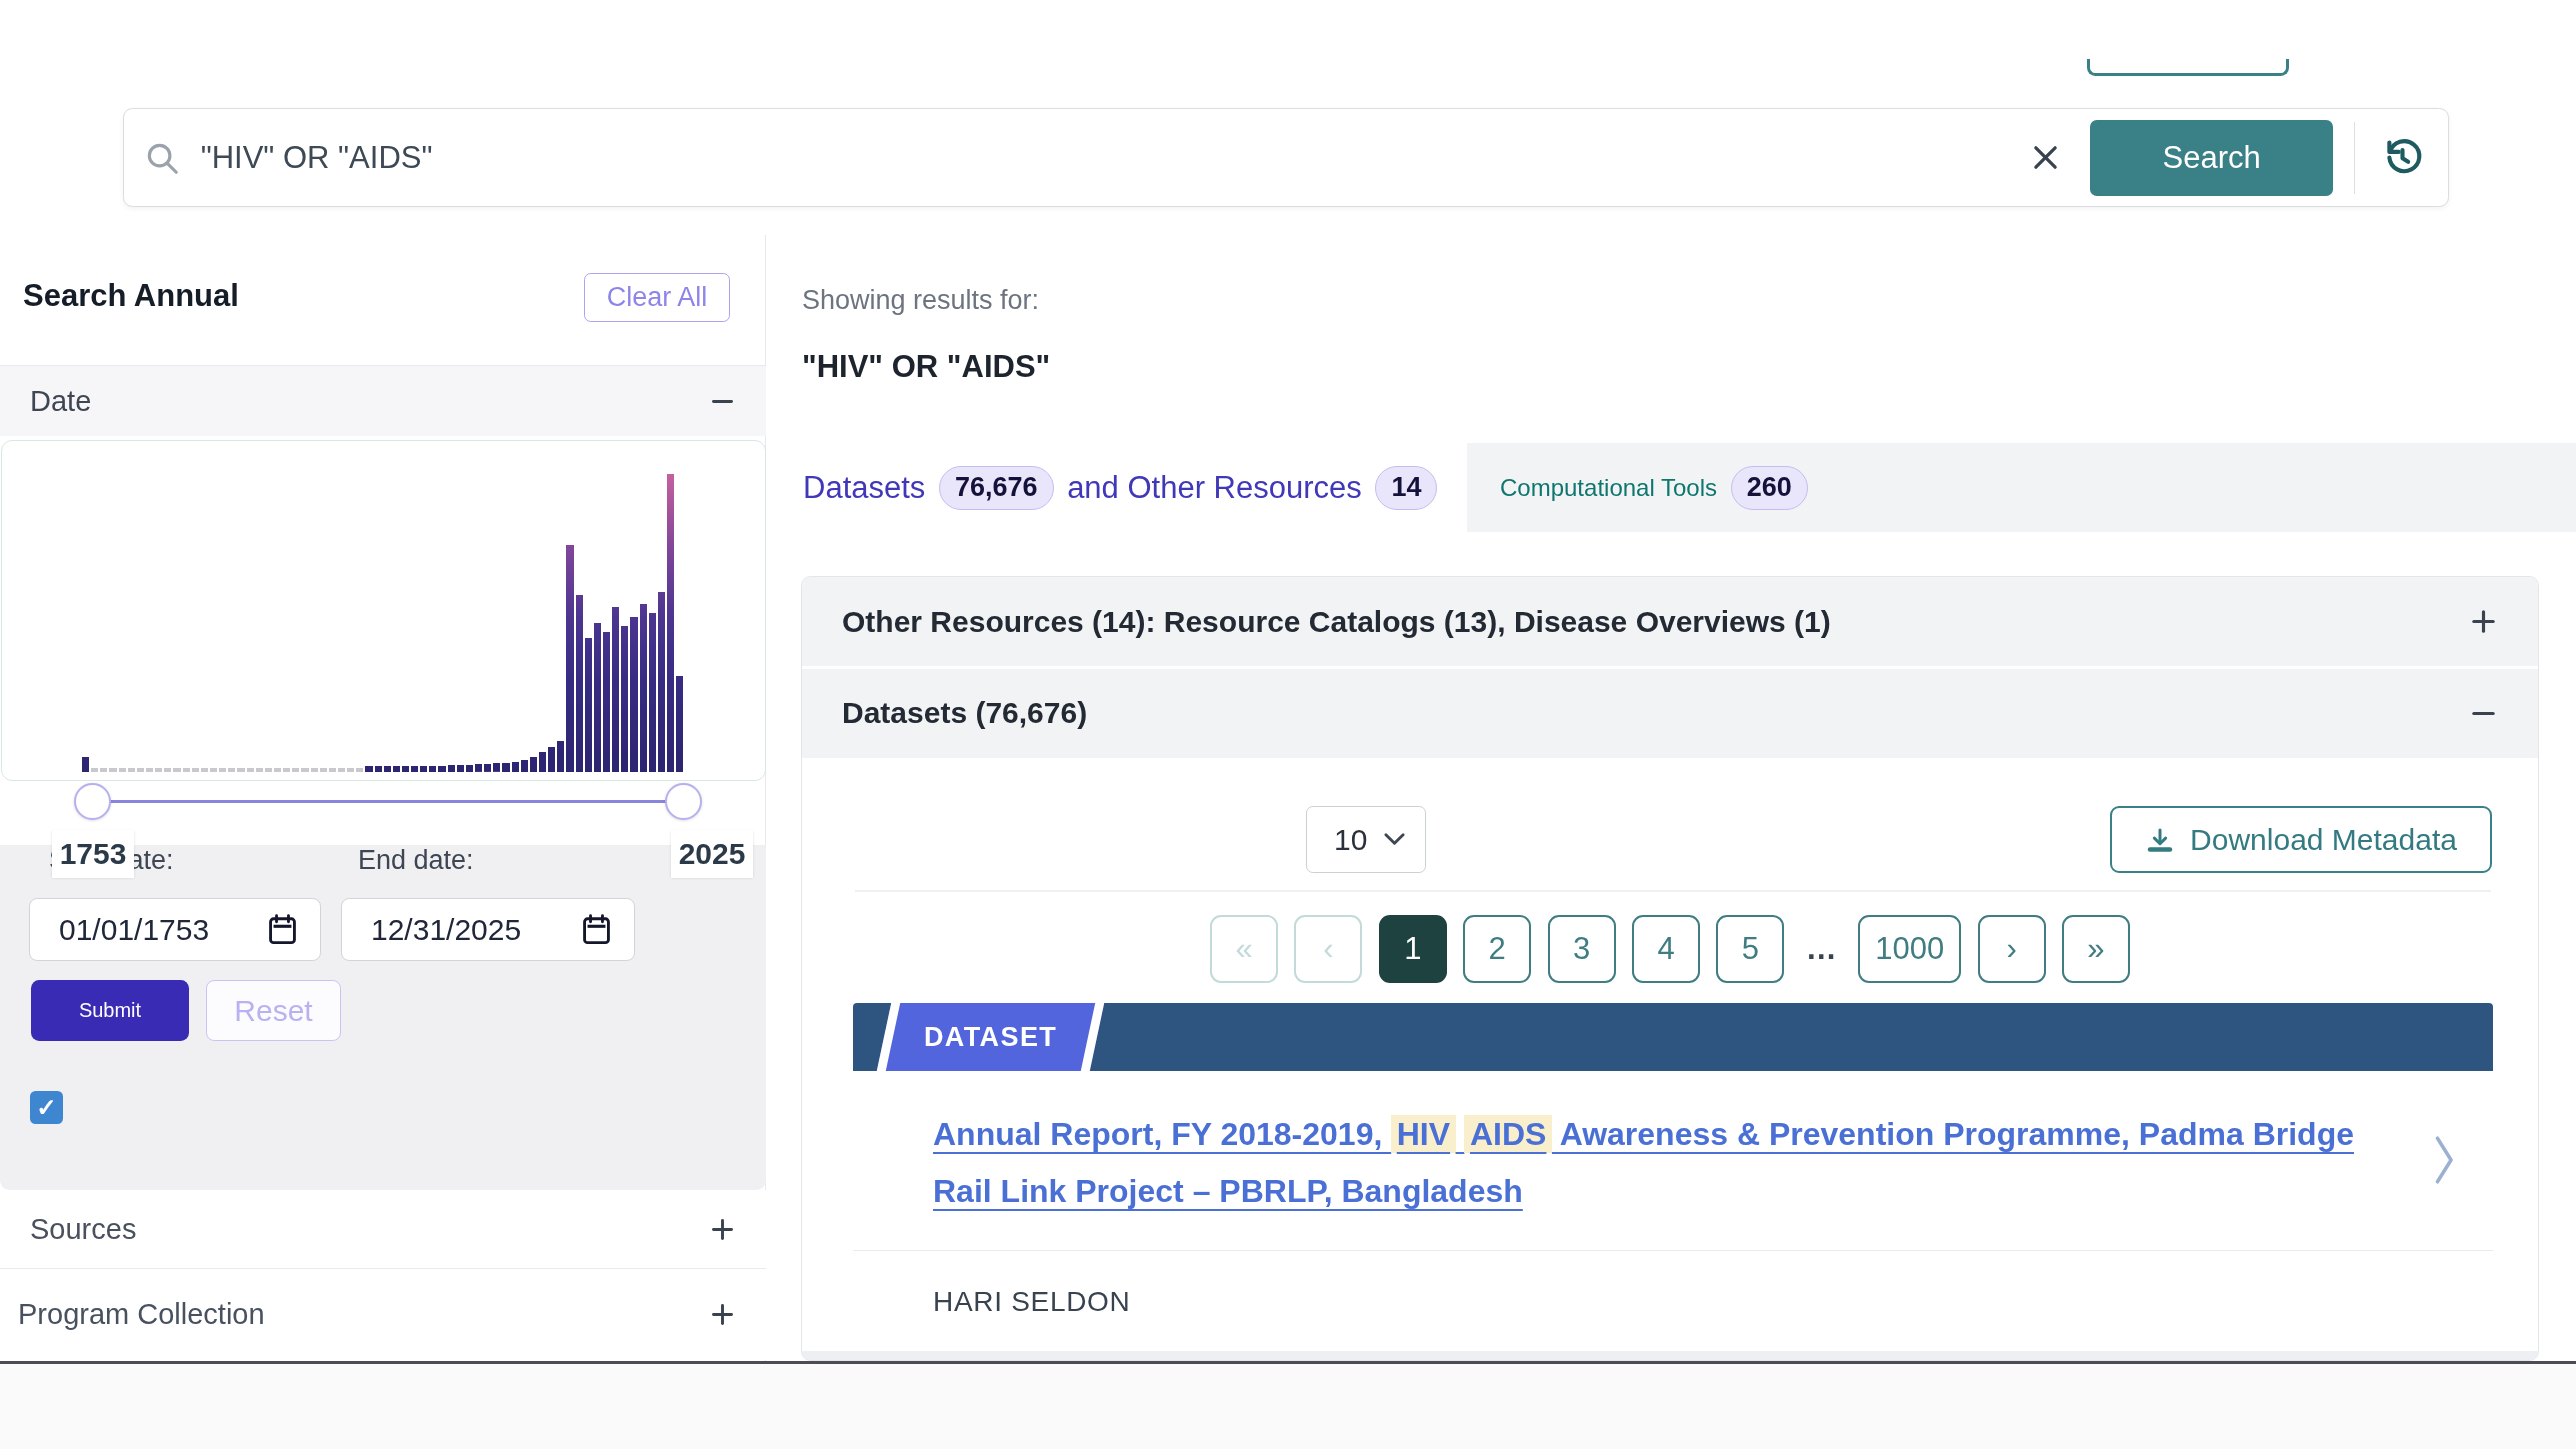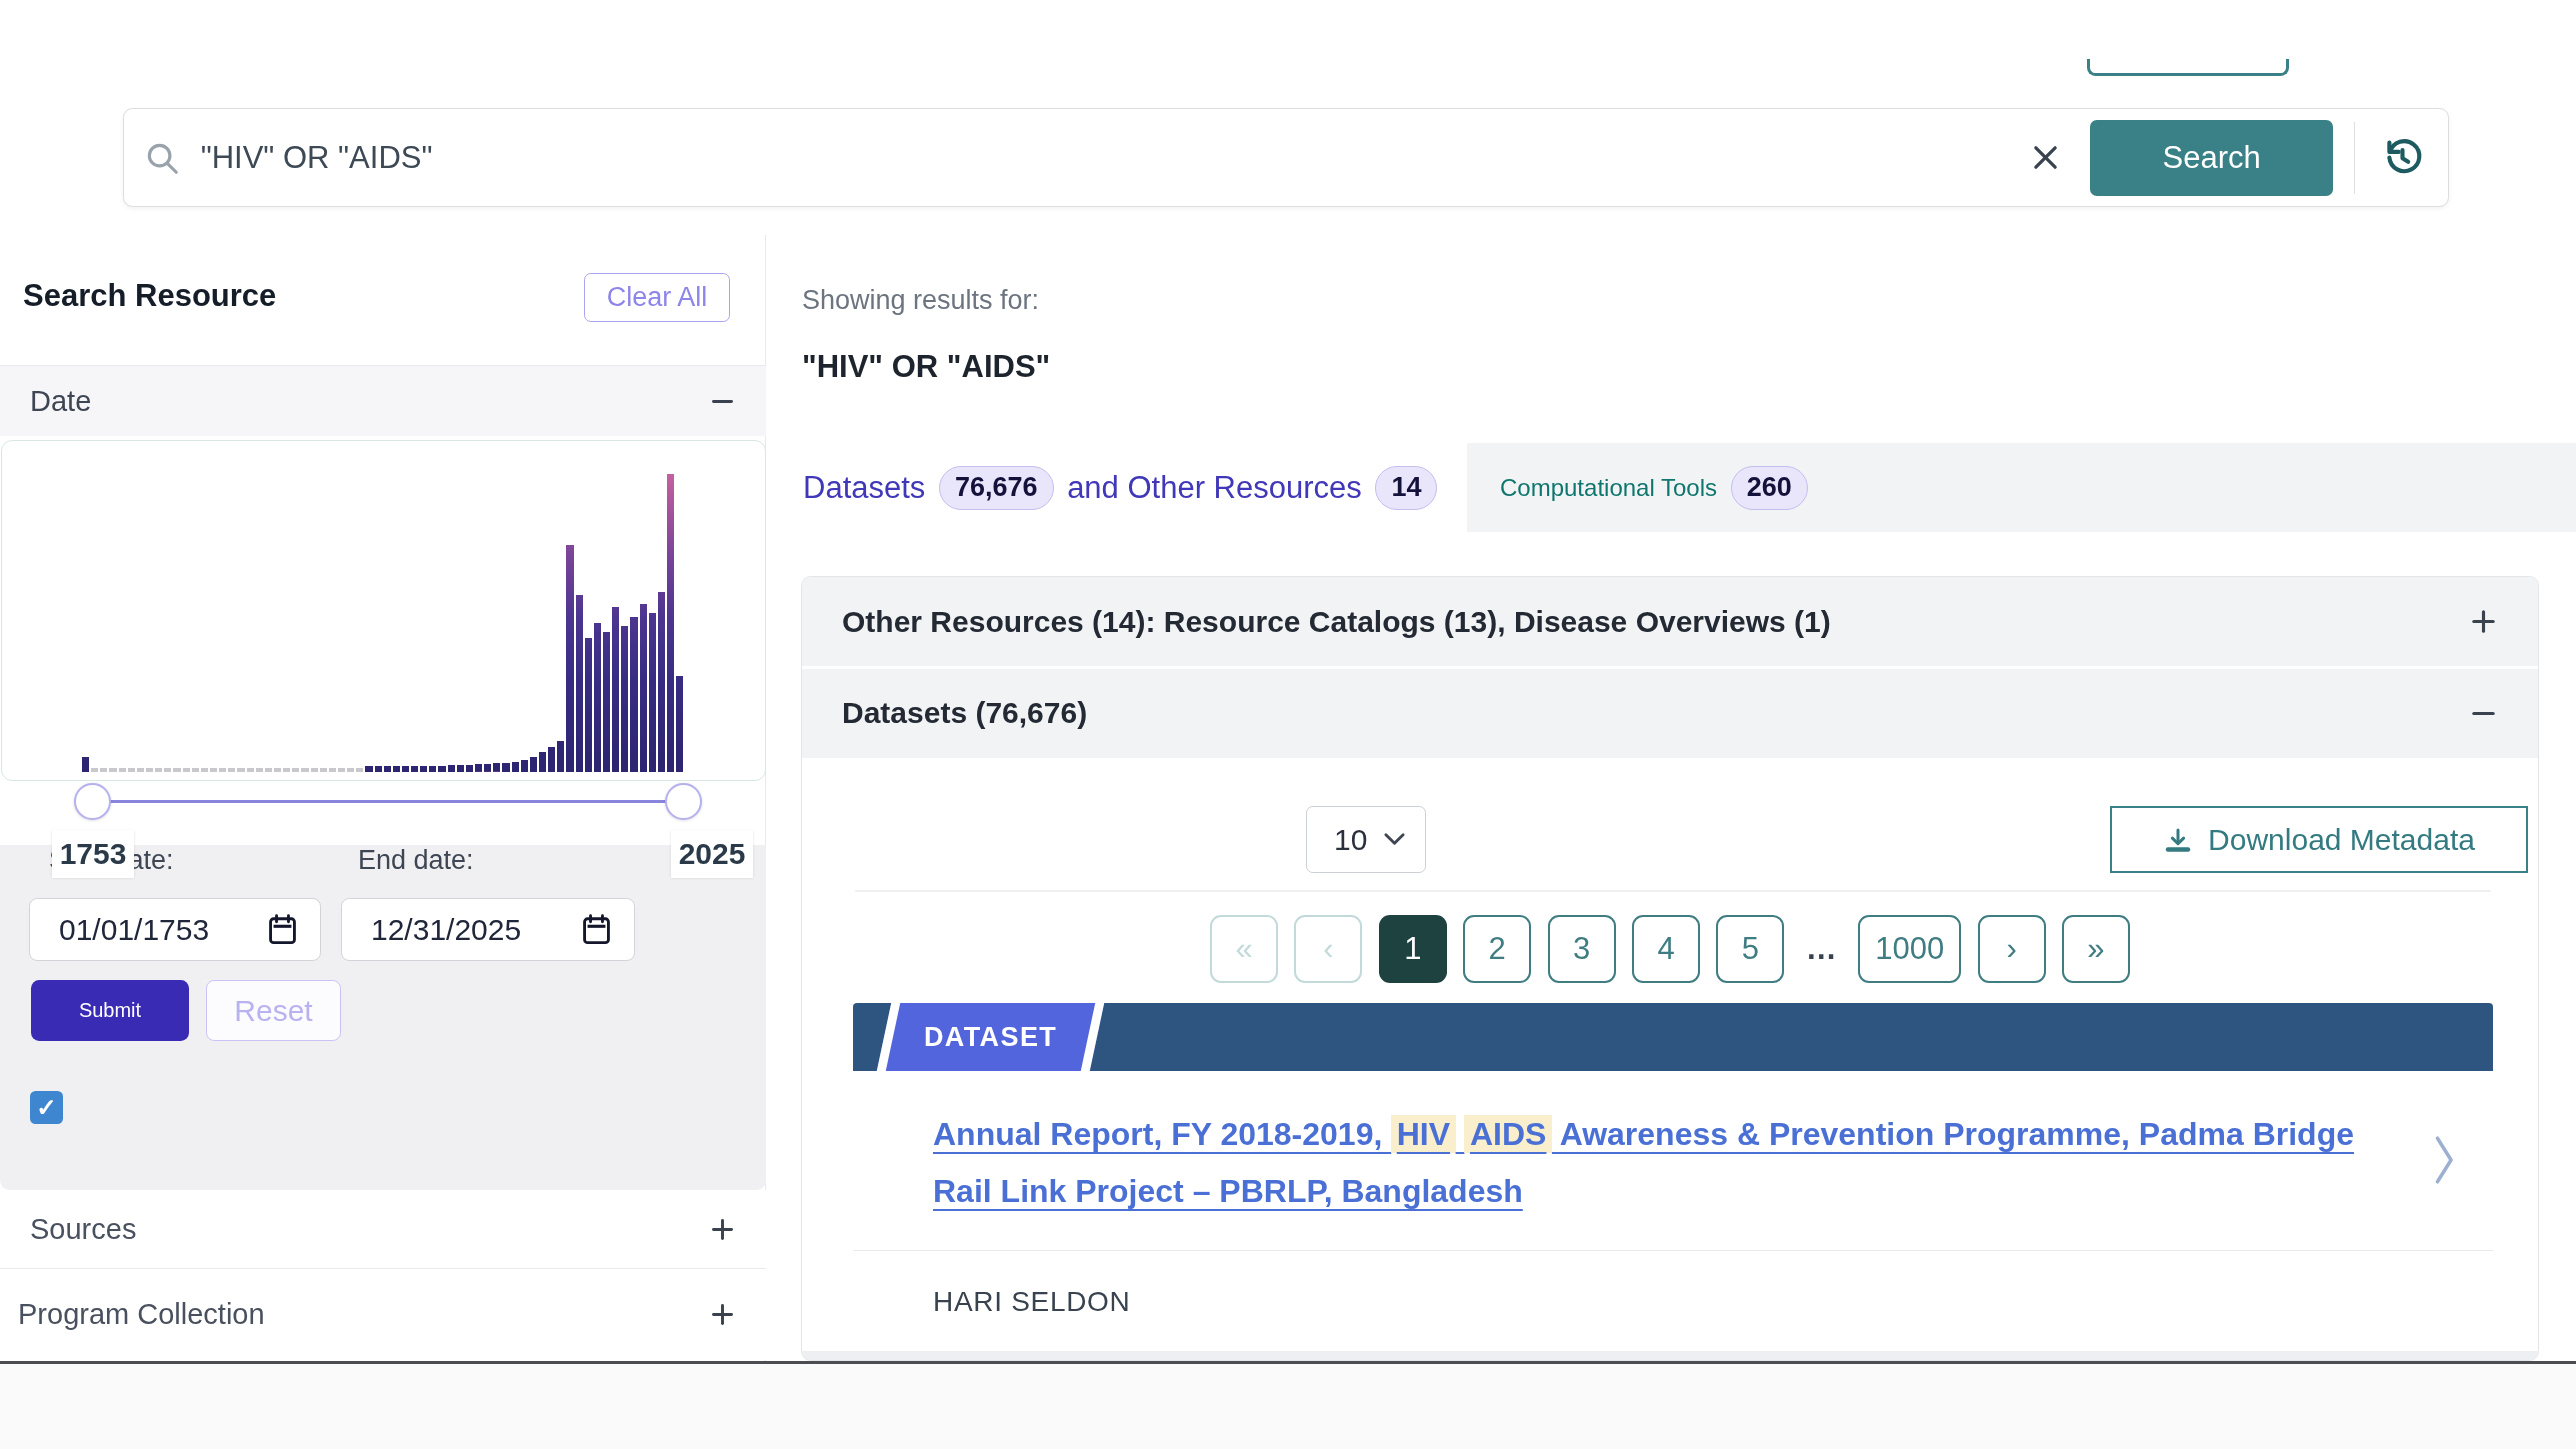--- a/index.html
+++ b/index.html
@@ -84,21 +84,21 @@
     border-radius:9.5px;box-sizing:border-box;overflow:hidden;}
   .acc-row{height:89px;background:#f2f3f5;display:flex;align-items:center;justify-content:space-between;
     padding:0 40px;box-sizing:border-box;cursor:pointer;}
   .acc-row + .acc-row{margin-top:2.7px;}
   .acc-lbl{font-size:30px;font-weight:700;color:#232a34;}
   .select{position:absolute;background:#fff;border:1.4px solid #cbd0d5;border-radius:6.8px;height:67px;
     display:flex;align-items:center;justify-content:space-between;padding:0 24.5px 0 31px;box-sizing:border-box;cursor:pointer;}
   .sel-sort{left:853px;top:806px;width:404px;}
   .sel-size{left:1306px;top:806px;width:120px;padding:0 19px 0 27px;}
   .select .sv{font-size:30px;color:#2a313c;}
-  .dl-btn{left:2110px;top:806px;width:418px;height:67px;background:#fff;border:2px solid #3a8187;border-radius:0;
+  .dl-btn{left:2110px;top:806px;width:382px;height:67px;background:#fff;border:2px solid #3a8187;border-radius:9px;
     display:flex;align-items:center;justify-content:center;gap:15px;color:#337a81;font-size:30px;cursor:pointer;box-sizing:border-box;}
   .ctrl-div{left:855px;top:890px;width:1636px;height:2px;background:#eef0f2;}
   .pager{left:801px;top:915px;width:1738px;display:flex;justify-content:center;gap:16.4px;}
   .pbtn{min-width:68px;height:68px;border-radius:11px;display:flex;align-items:center;justify-content:center;
     font-size:31px;font-family:inherit;background:#fff;box-sizing:border-box;cursor:pointer;padding:0 15px;}
   .pbtn.page,.pbtn.nav{border:2px solid #3f7d82;color:#3f7d82;}
   .pbtn.disabled{border:2px solid #c3dadb;color:#c3dadb;}
   .pbtn.active{border:none;background:#1d423f;color:#fff;}
   .pbtn.ellipsis{border:none;color:#39434f;min-width:41px;padding:0;cursor:default;font-weight:700;}
 
@@ -150,21 +150,21 @@
         <svg width="45" height="45" viewBox="0 0 24 24" fill="none" stroke="#1e5b60" stroke-width="2.2" stroke-linecap="round" stroke-linejoin="round">
             <path d="M5 4v5h5"></path>
             <path d="M5.3 9a8 8 0 1 1-.3 3"></path>
             <path d="M12 8v4.4l3 1.9"></path>
           </svg>
       </span>
     </button>
   </div>
 
   <div class="abs sidebar-border"></div>
-  <div class="abs filters-title">Search Resource</div>
+  <div class="abs filters-title">Search Annual</div>
   <button class="abs clearall-btn">Clear All</button>
 
   <div class="abs date-hdr">
     <span class="sec-label">Date</span>
     <span class="icon">
       <svg width="27" height="27" viewBox="0 0 24 24">
           <line x1="4" y1="12" x2="20" y2="12" stroke="#39424e" stroke-width="2.6" stroke-linecap="round"></line>
         </svg>
     </span>
   </div>

